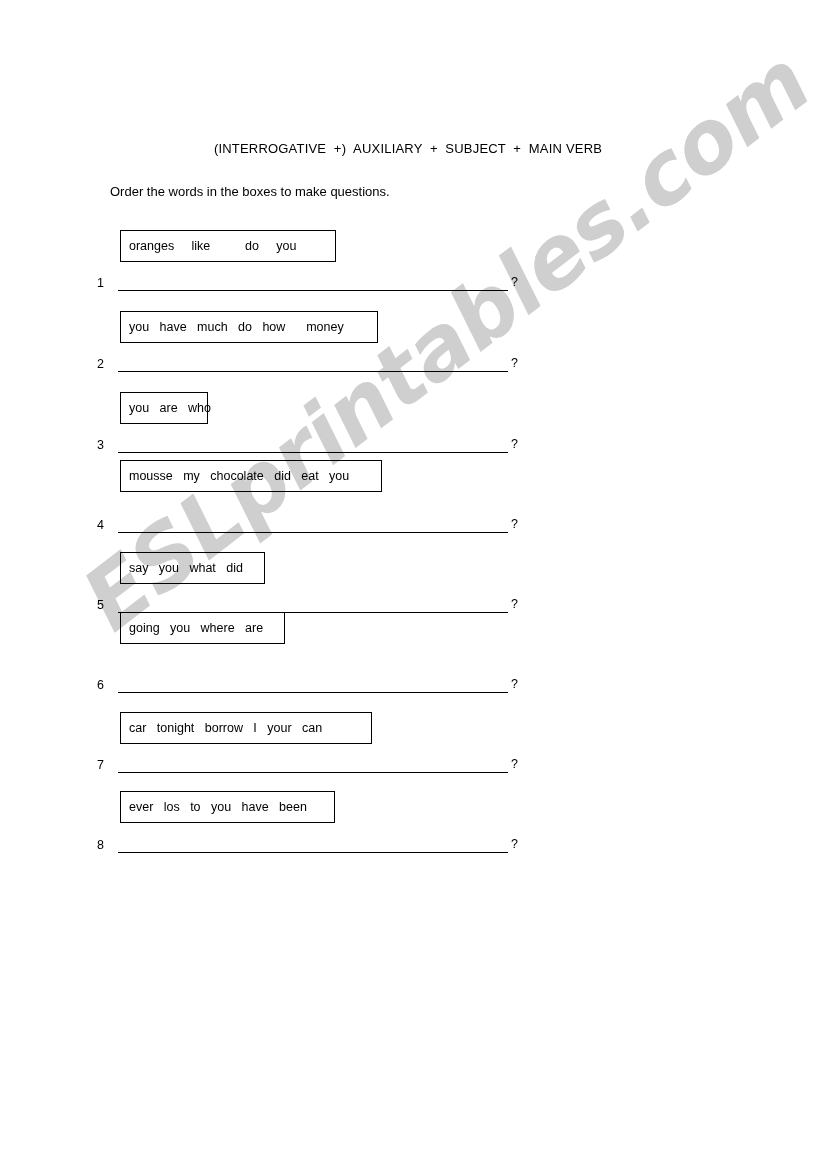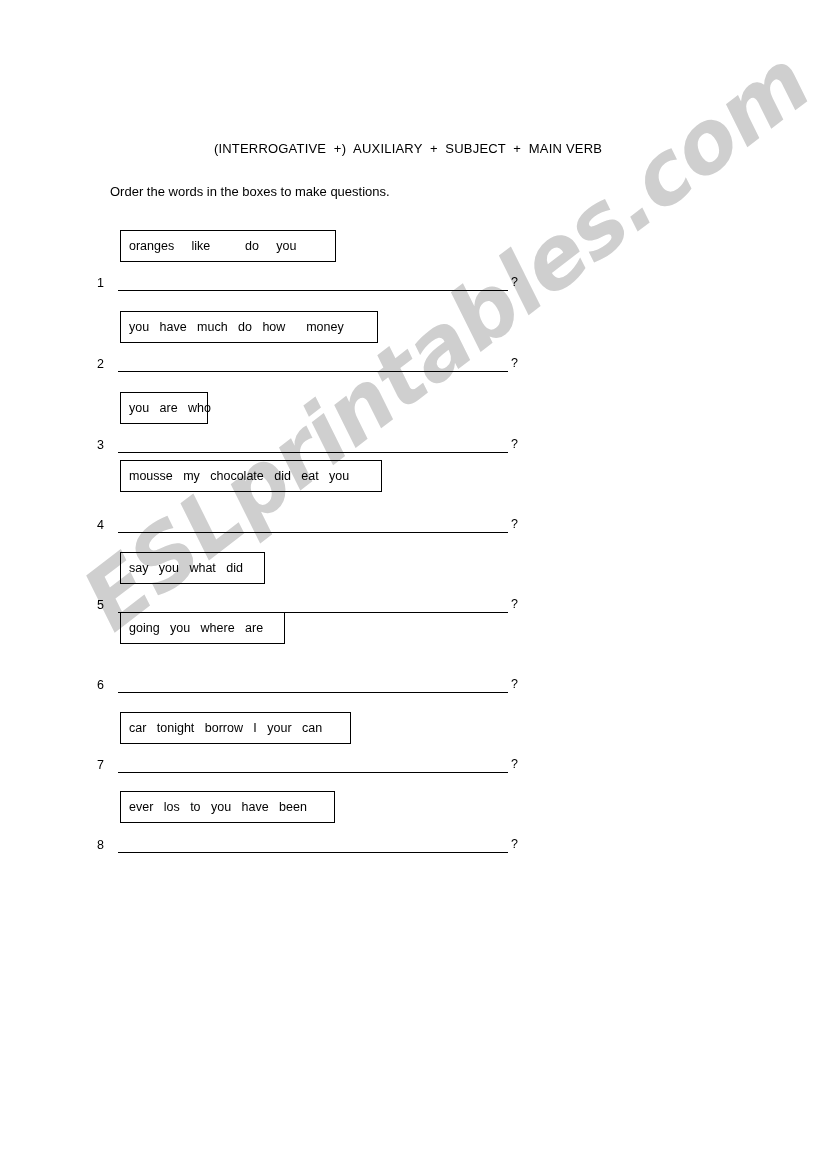--- a/index.html
+++ b/index.html
@@ -193,21 +193,21 @@
       </div>
       <div class="item">
         <div class="word-box" style="top: 612px; width: 165px;">going   you   where   are</div>
         <div class="answer-row" style="top: 677px;">
           <span class="item-number">6</span>
           <span class="answer-line" style="width: 390px;"></span>
           <span class="qmark">?</span>
         </div>
       </div>
       <div class="item">
-        <div class="word-box" style="top: 712px; width: 231px;">car   tonight   borrow   I   your   can</div>
+        <div class="word-box" style="top: 712px; width: 252px;">car   tonight   borrow   I   your   can</div>
         <div class="answer-row" style="top: 757px;">
           <span class="item-number">7</span>
           <span class="answer-line" style="width: 390px;"></span>
           <span class="qmark">?</span>
         </div>
       </div>
       <div class="item">
         <div class="word-box" style="top: 791px; width: 215px;">ever   los   to   you   have   been</div>
         <div class="answer-row" style="top: 837px;">
           <span class="item-number">8</span>

